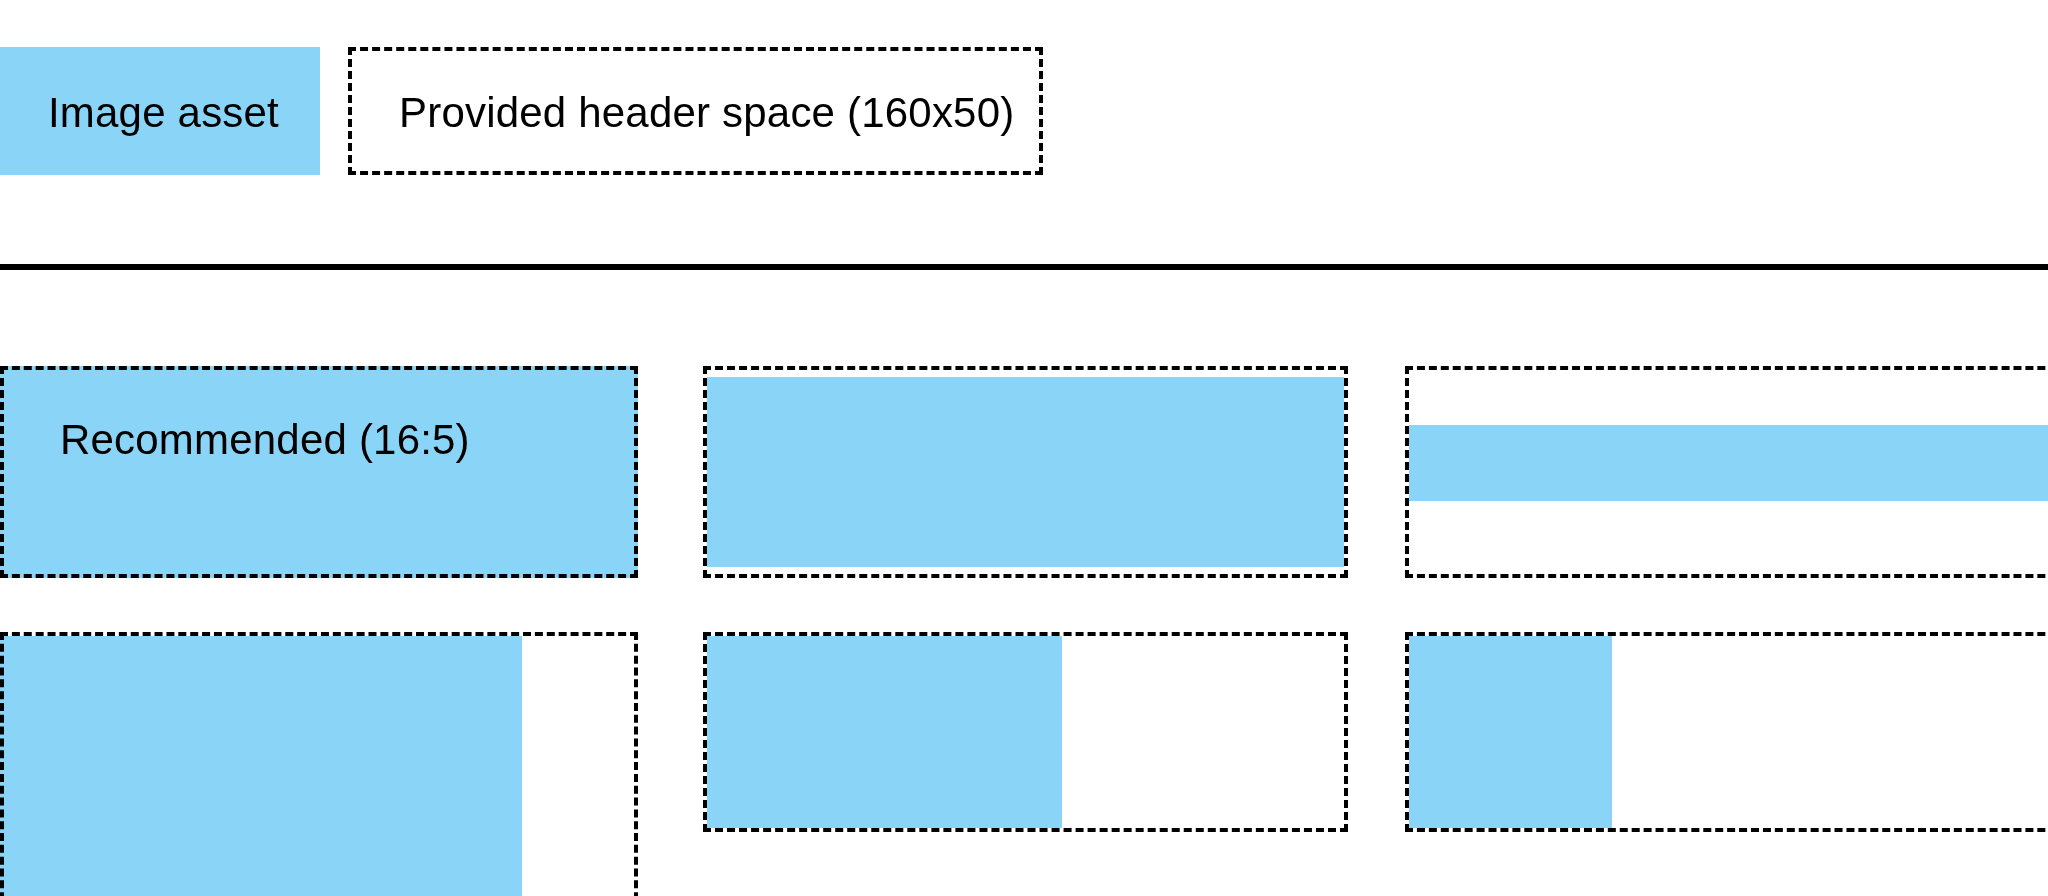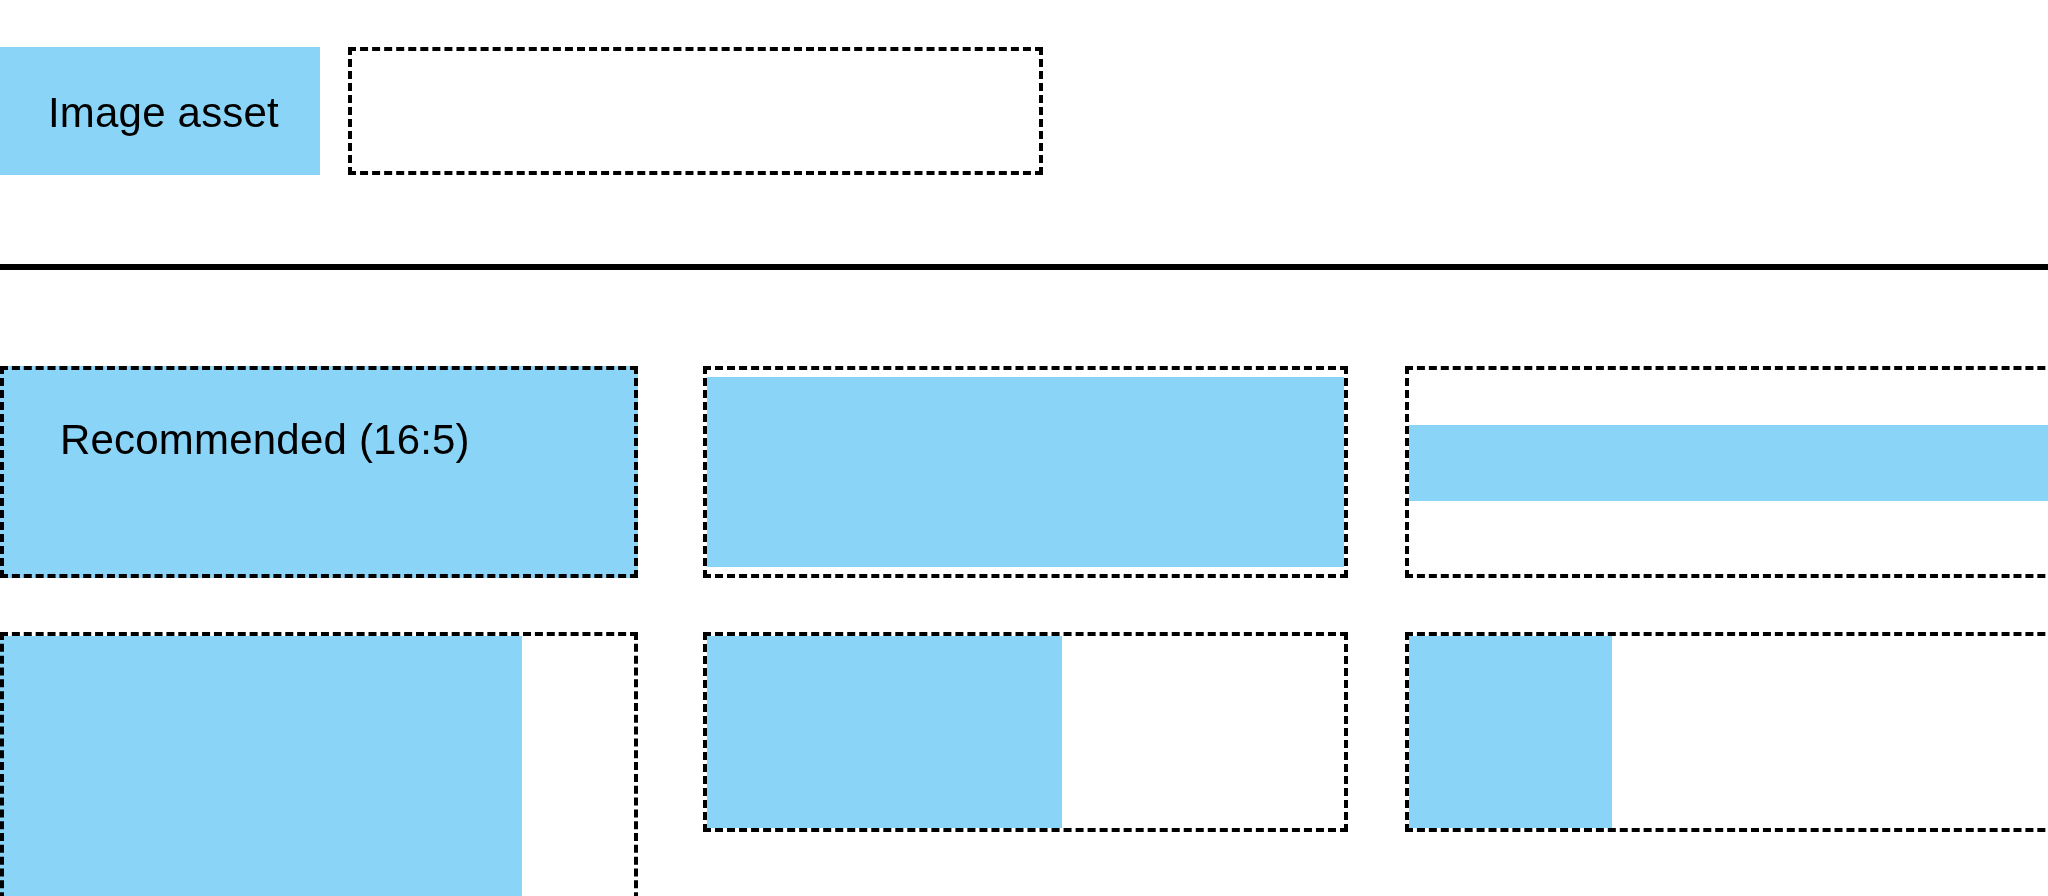--- a/index.html
+++ b/index.html
@@ -100,20 +100,21 @@
 </style>
 </head>
 <body>
 
 <div id="canvas">
 
   <div class="abs fill-block" id="header-asset-block" style="background: rgb(138, 213, 247);"></div>
   <div class="label" id="header-asset-label">Image asset</div>
 
   <div class="abs dash-box" id="header-space-box"></div>
+  <div class="label" id="header-space-label">Provided header space (160x50)</div>
 
   <div class="abs divider" id="header-divider"></div>
 
   <div class="abs fill-block" id="cell-r1c1-fill" style="background: rgb(138, 213, 247);"></div>
   <div class="abs dash-box" id="cell-r1c1-box"></div>
   <div class="label" id="cell-r1c1-label">Recommended (16:5)</div>
 
   <div class="abs fill-block" id="cell-r1c2-fill" style="background: rgb(138, 213, 247);"></div>
   <div class="abs dash-box" id="cell-r1c2-box"></div>
 

